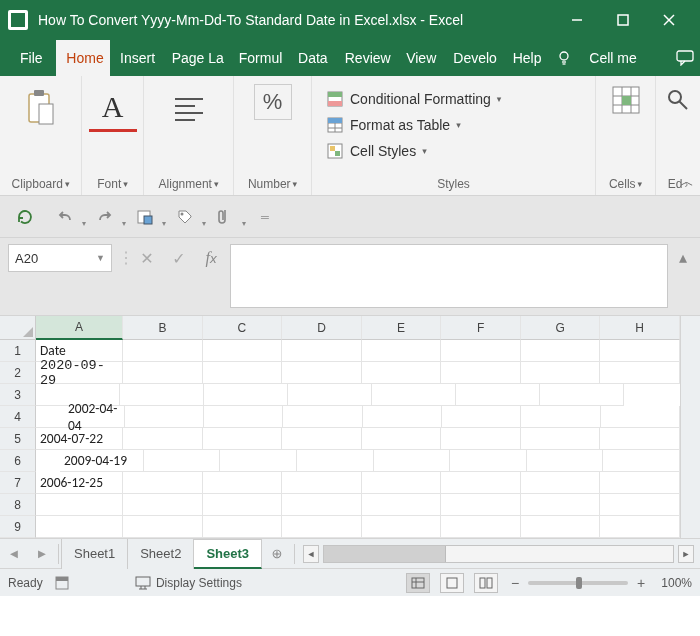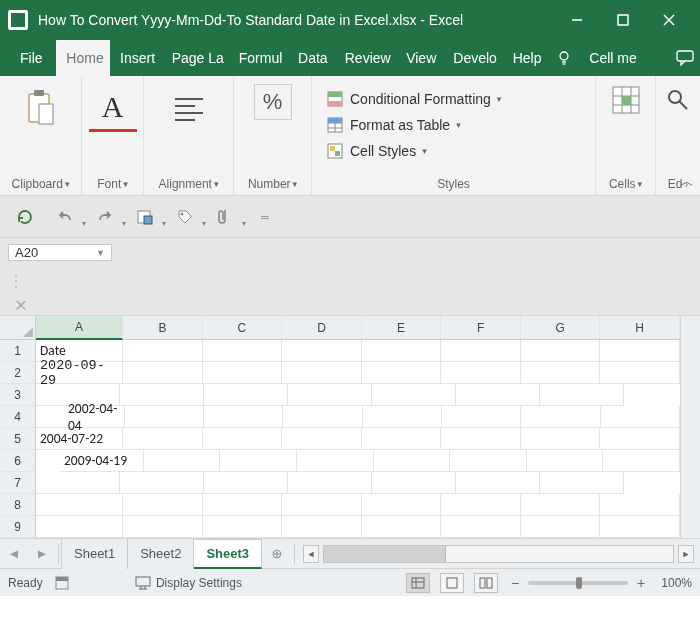--- a/index.html
+++ b/index.html
@@ -7,40 +7,40 @@
   .titlebar { height: 40px; background: #217346; color: #fff; display: flex; align-items: center; padding: 0 8px; }
   .titlebar .doc-icon { width: 20px; height: 20px; background: #fff; border-radius: 2px; margin-right: 10px; position: relative; }
   .titlebar .doc-icon::after { content:""; position:absolute; left:3px; top:3px; right:3px; bottom:3px; background:#217346; }
   .titlebar .title { font-size: 14px; flex: 0 1 auto; white-space: nowrap; }
   .titlebar .spacer { flex: 1; }
   .titlebar .winbtn { width: 46px; height: 40px; display:flex; align-items:center; justify-content:center; cursor:pointer; }
   .titlebar svg { stroke:#fff; fill:none; stroke-width:1.5; }
   .menubar { height: 36px; background:#217346; color:#fff; display:flex; align-items:stretch; padding-left:10px; font-size:14px; }
   .menubar .tab { padding: 0 10px; display:flex; align-items:center; cursor:pointer; white-space:nowrap; overflow:hidden; }
   .menubar .tab.file { padding-right:16px; }
-  .menubar .tab.active { background:#f3f3f3; color:#737373; font-weight:400; }
+  .menubar .tab.active { background:#f3f3f3; color:#c2410c; font-weight:400; }
   .menubar .tab.tellme { flex:0 0 auto; min-width:90px; }
   .menubar .iconbtn { width:34px; display:flex; align-items:center; justify-content:center; cursor:pointer; }
   .menubar .spacer2 { flex:1; }
   .ribbon { height: 120px; background:#f3f3f3; border-bottom:1px solid #d4d4d4; display:flex; position:relative; }
   .rgroup { border-right:1px solid #e1e1e1; display:flex; flex-direction:column; align-items:center; padding:8px 6px 4px 6px; }
   .rgroup .top { flex:1; display:flex; flex-direction:column; align-items:center; justify-content:flex-start; gap:4px; }
   .rgroup .label { font-size:12px; color:#666; display:flex; align-items:center; gap:2px; }
   .rgroup .big { width:48px; height:48px; display:flex; align-items:center; justify-content:center; }
   .dd { font-size:9px; color:#666; }
   .rgroup.styles { flex:1; align-items:stretch; padding:10px 14px 4px 14px; }
   .style-row { height:26px; display:flex; align-items:center; gap:6px; font-size:14px; color:#333; cursor:pointer; }
   .style-row .sicon { width:18px; height:18px; display:flex; align-items:center; justify-content:center; }
   .styles .label { align-self:center; margin-top:auto; }
   .rgroup.cells .big, .rgroup.edit .big { width:32px; height:32px; }
   .ribbon .collapse { position:absolute; right:6px; bottom:4px; cursor:pointer; color:#666; font-size:14px; }
   .qat { height:42px; background:#e6e6e6; border-bottom:1px solid #d4d4d4; display:flex; align-items:center; gap:14px; padding:0 12px; }
   .qat .qbtn { width:26px; height:26px; display:flex; align-items:center; justify-content:center; cursor:pointer; color:#666; position:relative;}
   .qat .qbtn .dd2 { position:absolute; right:-8px; bottom:2px; font-size:8px; color:#888; }
-  .fbar { height:78px; background:#e6e6e6; border-bottom:1px solid #d4d4d4; display:flex; align-items:flex-start; padding:6px 8px; gap:6px;flex-direction:column; }
+  .fbar { height:78px; background:#e6e6e6; border-bottom:1px solid #d4d4d4; display:flex; align-items:flex-start; padding:6px 8px; gap:6px; }
   .namebox { width:104px; height:28px; background:#fff; border:1px solid #c8c8c8; display:flex; align-items:center; padding:0 6px; font-size:13px; color:#333; }
   .namebox .nmdd { margin-left:auto; color:#888; font-size:9px; }
   .fbar .sep { width:10px; text-align:center; color:#bbb; font-size:16px; padding-top:4px; }
   .fbar .fbtn { width:26px; height:28px; display:flex; align-items:center; justify-content:center; color:#aaa; font-size:16px; cursor:pointer;}
   .fbar .fx { font-style:italic; font-family:"Times New Roman",serif; color:#888; }
   .formula-input { flex:1; height:64px; background:#fff; border:1px solid #c8c8c8; font-size:13px; padding:4px; resize:none; outline:none;}
   .fbar .expand { width:18px; display:flex; align-items:flex-start; justify-content:center; color:#888; cursor:pointer; padding-top:4px;}
   .grid-wrap { position:relative; height:222px; background:#fff; display:flex; }
   .rowhdrs { width:36px; background:#fff; }
   .corner { height:24px; border-right:1px solid #ccc; border-bottom:1px solid #ccc; background:#eceff1; position:relative;}
@@ -388,20 +388,21 @@
           <div class="cell" style="width: 92px; margin-left: 24px;">2009-04-19</div>
           <div class="cell" style="width: 84px;"></div>
           <div class="cell" style="width: 84px;"></div>
           <div class="cell" style="width: 84px;"></div>
           <div class="cell" style="width: 84px;"></div>
           <div class="cell" style="width: 84px;"></div>
           <div class="cell" style="width: 84px;"></div>
           <div class="cell" style="width: 84px;"></div>
         </div>
         <div class="gridrow">
+          <div class="cell" style="width: 92px;">2006-12-25</div>
           <div class="cell" style="width: 84px;"></div>
           <div class="cell" style="width: 84px;"></div>
           <div class="cell" style="width: 84px;"></div>
           <div class="cell" style="width: 84px;"></div>
           <div class="cell" style="width: 84px;"></div>
           <div class="cell" style="width: 84px;"></div>
           <div class="cell" style="width: 84px;"></div>
         </div>
         <div class="gridrow">
           <div class="cell" style="width: 92px;"></div>

